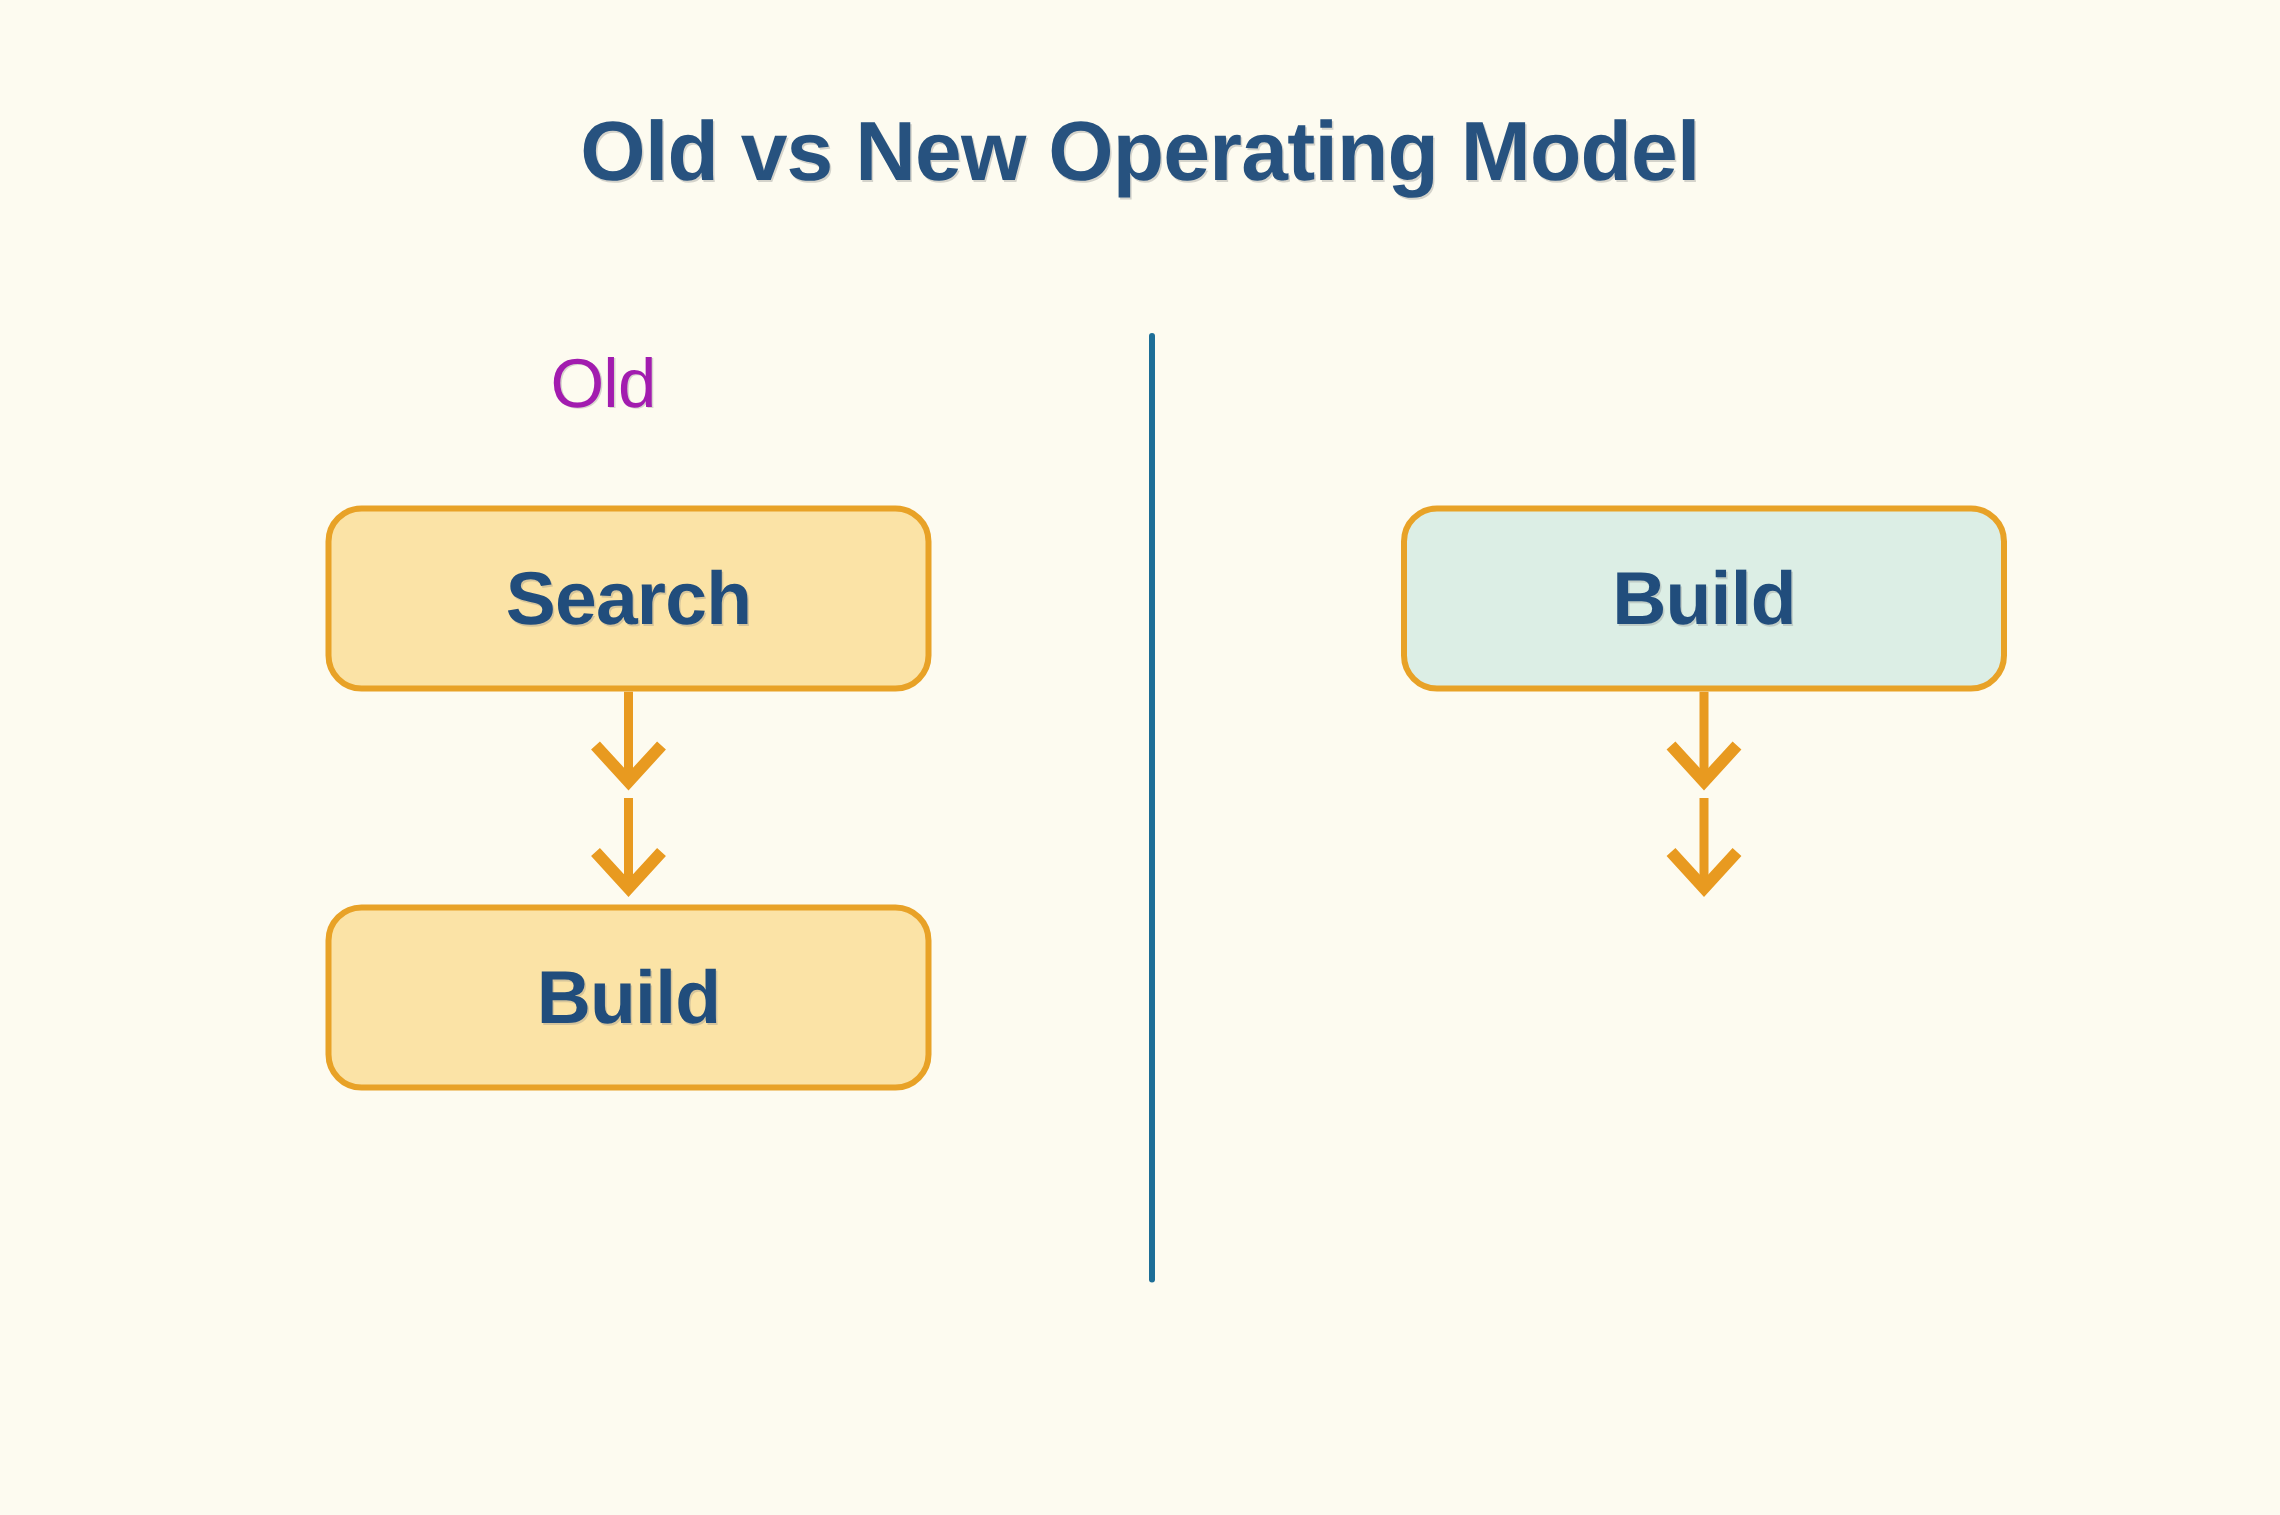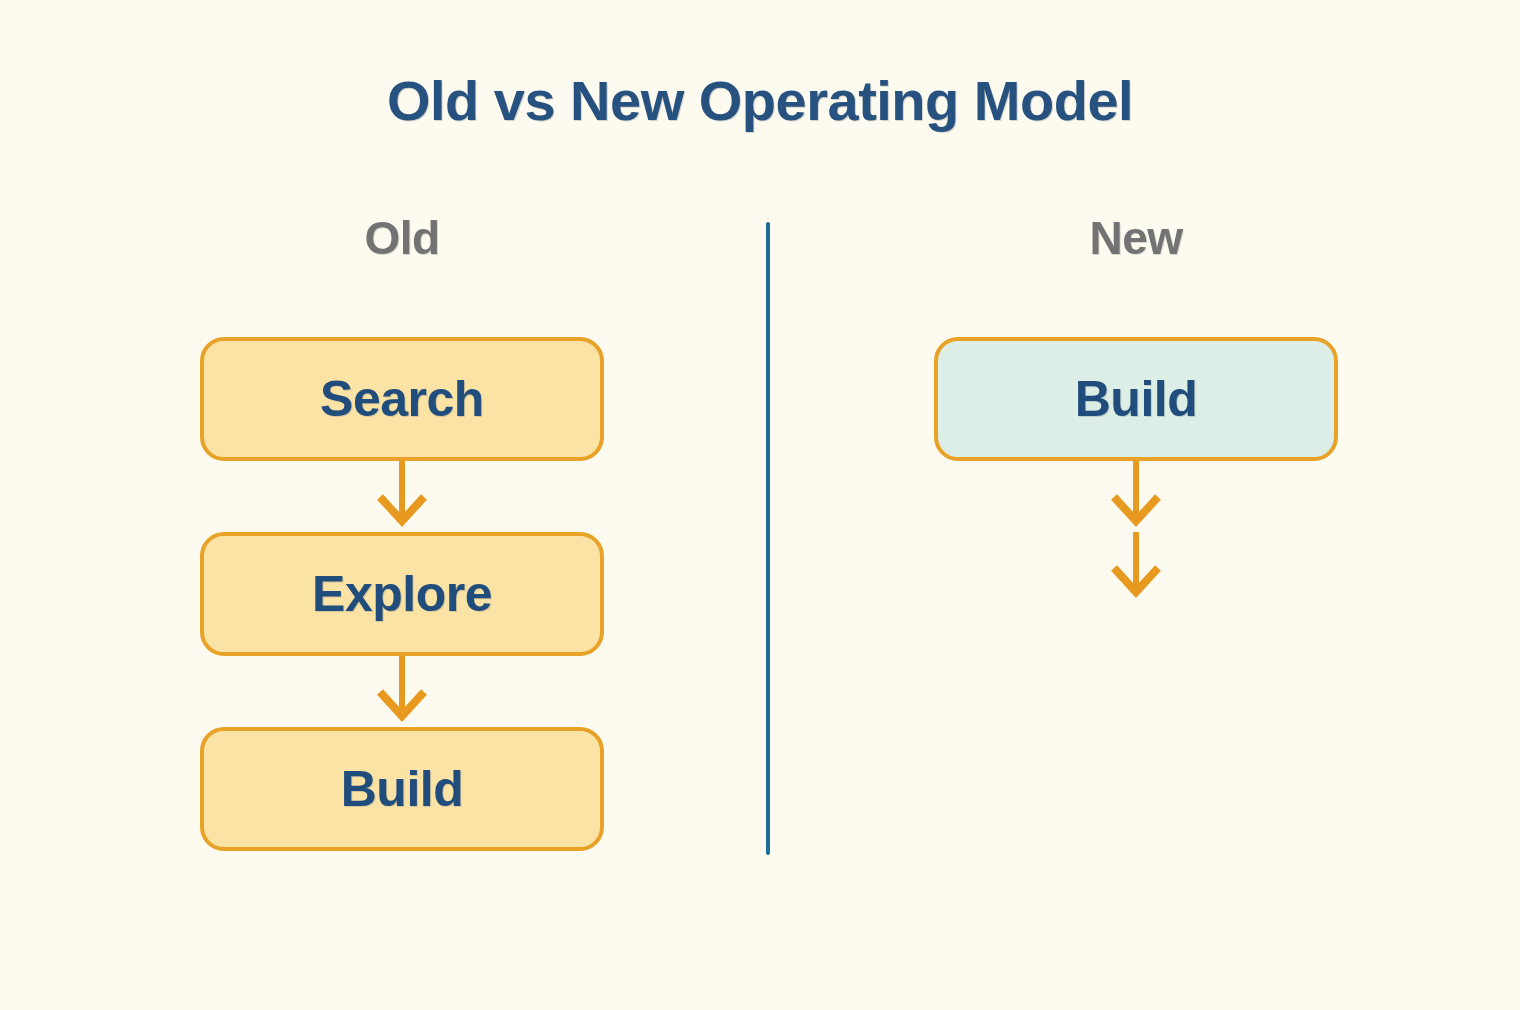--- a/index.html
+++ b/index.html
@@ -32,26 +32,26 @@
     font-size: 56px;
     font-weight: bold;
     letter-spacing: -0.5px;
     color: #27527f;
     text-shadow: 1px 1px 0 rgba(120,120,120,0.30);
   }
 
   
   .col-header {
     position: absolute;
-    top: 211px;
+    top: 228px;
     width: 404px;
     text-align: center;
     font-size: 46px;
-    font-weight: bold;
-    color: #737373;
+    font-weight: normal;
+    color: #a21caf;
     letter-spacing: -0.5px;
     text-shadow: 1px 1px 0 rgba(120,120,120,0.28);
   }
   .col-header.left  { left: 200px; }
   .col-header.right { left: 934px; }
 
   
   .divider {
     position: absolute;
     left: 766px;
@@ -61,21 +61,21 @@
     background: #1d6e97;
     border-radius: 2px;
   }
 
   
   .column {
     position: absolute;
     top: 337px;
     width: 404px;
   }
-  .column.left  { left: 200px; }
+  .column.left  { left: 217px; }
   .column.right { left: 934px; }
 
   
   .node {
     position: relative;
     box-sizing: border-box;
     width: 404px;
     height: 124px;
     border-radius: 24px;
     border: 4px solid #e8a227;
@@ -106,36 +106,34 @@
 </style>
 </head>
 <body>
 
 <div id="canvas">
 
   <div class="title">Old vs New Operating Model</div>
 
   <div class="col-header left">Old</div>
 
-  <div class="col-header right">New</div>
 
   <div class="divider"></div>
 
   <div class="column left">
 
     <div class="node amber">Search</div>
 
     <div class="connector">
       <svg width="404" height="71" viewBox="0 0 404 71">
         <path d="M202 0 L202 58" stroke="#e89a20" stroke-width="6" fill="none"></path>
         <path d="M180 36 L202 60 L224 36" stroke="#e89a20" stroke-width="8" fill="none" stroke-linecap="butt" stroke-linejoin="miter"></path>
       </svg>
     </div>
 
-    <div class="node amber">Explore</div>
 
     <div class="connector">
       <svg width="404" height="71" viewBox="0 0 404 71">
         <path d="M202 0 L202 58" stroke="#e89a20" stroke-width="6" fill="none"></path>
         <path d="M180 36 L202 60 L224 36" stroke="#e89a20" stroke-width="8" fill="none" stroke-linecap="butt" stroke-linejoin="miter"></path>
       </svg>
     </div>
 
     <div class="node amber">Build</div>
   </div>

